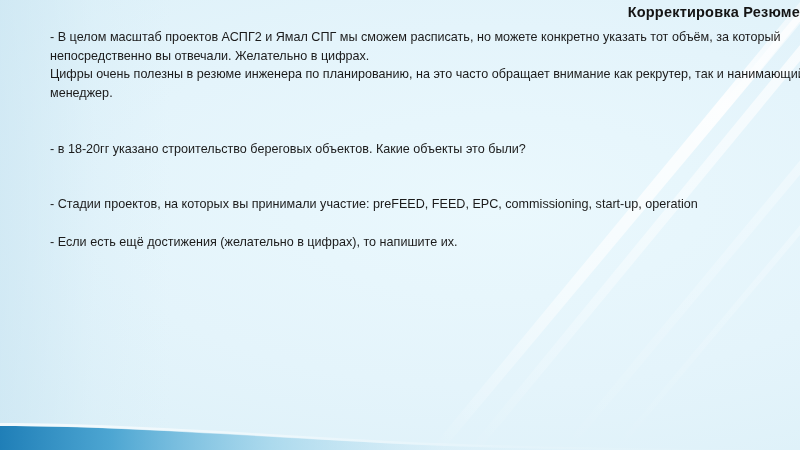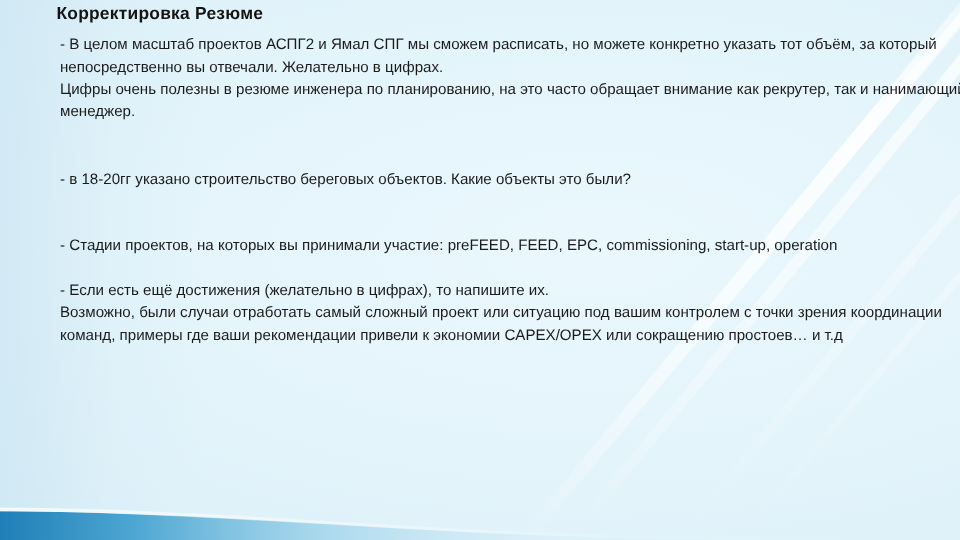--- a/index.html
+++ b/index.html
@@ -58,21 +58,21 @@
   
   .content {
     position: absolute;
     inset: 0;
   }
 
   .slide-title {
     position: absolute;
     left: 0; right: 0;
     top: 4px;
-    text-align: left;
+    text-align: right;
     font-size: 14.5px;
     font-weight: bold;
     color: #141414;
     letter-spacing: .2px;
     margin-left: 47px;
   }
 
   .body-block {
     position: absolute;
     left: 10px;
@@ -186,21 +186,20 @@
       <div class="spacer"></div>
 
       <div>
         <p class="para w-full">- Стадии проектов, на которых вы принимали участие: preFEED, FEED, EPC, commissioning, start-up, operation</p>
       </div>
 
       <div class="spacer"></div>
 
       <div>
         <p class="para w-full">- Если есть ещё достижения (желательно в цифрах), то напишите их.</p>
-        <p class="para w-narrow">Возможно, были случаи отработать самый сложный проект или ситуацию под вашим контролем с точки зрения координации команд, примеры где ваши рекомендации привели к экономии CAPEX/OPEX или сокращению простоев… и т.д</p>
       </div>
 
       <div class="spacer"></div>
 
 
     </div>
   </div>
 </div>
 
 </body></html>

